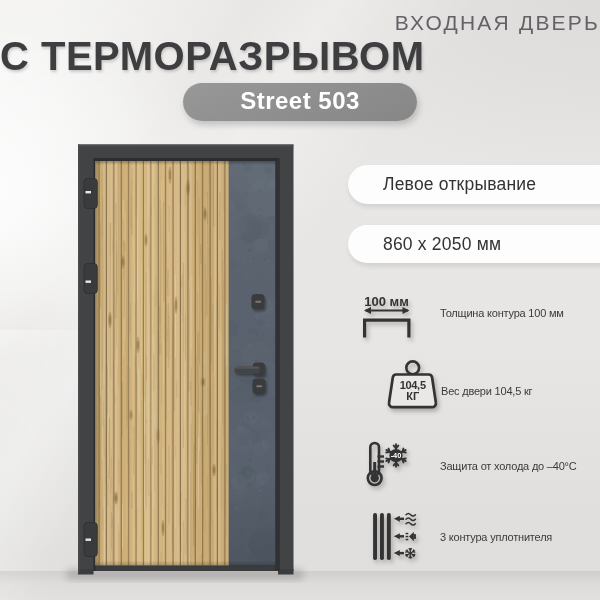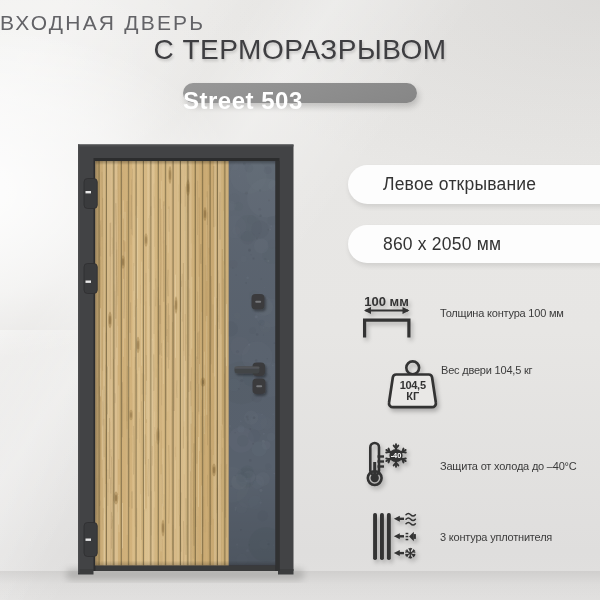--- a/index.html
+++ b/index.html
@@ -14,25 +14,25 @@
 radial-gradient(30% 18% at 6% 10%, rgba(255,255,255,0.3) 0%, rgba(255,255,255,0) 100%),
 linear-gradient(125deg, rgba(255,255,255,0.42) 6%, rgba(255,255,255,0.03) 25%, rgba(255,255,255,0.3) 33%, rgba(255,255,255,0) 47%),
 radial-gradient(120% 60% at 100% 0%, rgba(188,186,184,0.28) 0%, rgba(188,186,184,0) 55%),
 linear-gradient(180deg, #e9e8e6 0%, #e7e6e4 55%, #dfdedd 92%, #e1e0df 100%);
 background-color:#e8e7e5"></div>
 
 <div class="abs" style="left:0;top:330px;width:220px;height:270px;background:linear-gradient(115deg, rgba(255,255,255,0.38) 0%, rgba(255,255,255,0) 45%)"></div>
 
 <div class="abs" style="left:0;top:571px;width:600px;height:29px;background:linear-gradient(180deg, rgba(160,158,156,0.25), rgba(160,158,156,0.05) 45%, rgba(160,158,156,0) 100%)"></div>
 
-<div class="abs" style="left:0;top:11px;width:600px;text-align:left;font-size:21px;font-weight:400;letter-spacing:2.2px;color:#636367">ВХОДНАЯ ДВЕРЬ</div>
-
-<div class="abs" style="left:0;top:34px;width:600px;text-align:center;font-size:28px;font-weight:400;letter-spacing:0.5px;color:#3e3e41;text-shadow:1px 2px 3px rgba(0,0,0,0.18)">С ТЕРМОРАЗРЫВОМ</div>
-
-<div class="abs" style="left:183px;top:83px;width:234px;height:20px;border-radius:19px;background:linear-gradient(160deg,#989898,#868686);box-shadow:2px 4px 6px rgba(0,0,0,0.18);color:#fff;font-size:24px;font-weight:700;line-height:36px;letter-spacing:0.5px">Street 503</div>
+<div class="abs" style="left:0;top:11px;width:600px;text-align:right;font-size:21px;font-weight:400;letter-spacing:2.2px;color:#636367">ВХОДНАЯ ДВЕРЬ</div>
+
+<div class="abs" style="left:0;top:34px;width:600px;font-size:40px;font-weight:700;letter-spacing:0.5px;color:#3e3e41;text-shadow:1px 2px 3px rgba(0,0,0,0.18)">С ТЕРМОРАЗРЫВОМ</div>
+
+<div class="abs" style="left:183px;top:83px;width:234px;height:38px;border-radius:19px;background:linear-gradient(160deg,#989898,#868686);box-shadow:2px 4px 6px rgba(0,0,0,0.18);color:#fff;font-size:24px;font-weight:700;text-align:center;line-height:36px;letter-spacing:0.5px">Street 503</div>
 
 <div class="abs" style="left:60px;top:138px;width:250px;height:445px">
 <svg width="250" height="445" viewBox="60 138 250 445">
 <defs>
 <linearGradient id="topshade" x1="0" y1="0" x2="0" y2="1">
           <stop offset="0" stop-color="#000" stop-opacity="0.28"></stop>
           <stop offset="1" stop-color="#000" stop-opacity="0"></stop>
         </linearGradient>
 <linearGradient id="leftshade" x1="0" y1="0" x2="1" y2="0">
           <stop offset="0" stop-color="#000" stop-opacity="0.22"></stop>
@@ -682,21 +682,21 @@
 <div class="abs" style="left:440px;top:307px;width:160px;font-size:11px;letter-spacing:-0.2px;color:#3b3b3b">Толщина контура 100 мм</div>
 
 <div class="abs" style="left:380px;top:355px;width:64px;height:58px">
 <svg width="64" height="58" viewBox="0 0 64 58" style="filter:drop-shadow(2px 3px 2px rgba(0,0,0,0.25))">
 <circle cx="32.7" cy="12.8" r="6.4" fill="none" stroke="#333" stroke-width="2.6"></circle>
 <path d="M16.6,19.5 h32.2 a3.3,3.3 0 0 1 3.25,2.7 l3.8,25.3 a4,4 0 0 1 -3.95,4.7 H13.0 a4,4 0 0 1 -3.95,-4.7 l3.8,-25.3 a3.3,3.3 0 0 1 3.25,-2.7 z" fill="#e9e8e6" stroke="#333" stroke-width="2.7"></path>
 <text x="32.7" y="34" font-family="Liberation Sans,sans-serif" font-size="11" font-weight="700" fill="#333" text-anchor="middle" letter-spacing="-0.3">104,5</text>
 <text x="32.7" y="44.8" font-family="Liberation Sans,sans-serif" font-size="11" font-weight="700" fill="#333" text-anchor="middle">КГ</text>
 </svg></div>
 
-<div class="abs" style="left:441px;top:364px;width:160px;font-size:11px;letter-spacing:-0.2px;color:#3b3b3b">Вес двери 104,5 кг</div>
+<div class="abs" style="left:441px;top:385px;width:160px;font-size:11px;letter-spacing:-0.2px;color:#3b3b3b">Вес двери 104,5 кг</div>
 
 <div class="abs" style="left:356px;top:438px;width:62px;height:52px">
 <svg width="62" height="52" viewBox="0 0 62 52" style="filter:drop-shadow(2px 3px 2px rgba(0,0,0,0.25))">
 <g stroke="#333" fill="none">
 <rect x="14.3" y="5" width="8.7" height="32" rx="4.35" stroke-width="2.6"></rect>
 <circle cx="18.7" cy="40.1" r="6.9" stroke-width="2.6"></circle>
 </g>
 <circle cx="18.7" cy="40.1" r="4.2" fill="#333"></circle>
 <rect x="17.2" y="24" width="3" height="14" fill="#333"></rect>
 <rect x="21.5" y="17.3" width="6.5" height="2.4" fill="#333"></rect>

